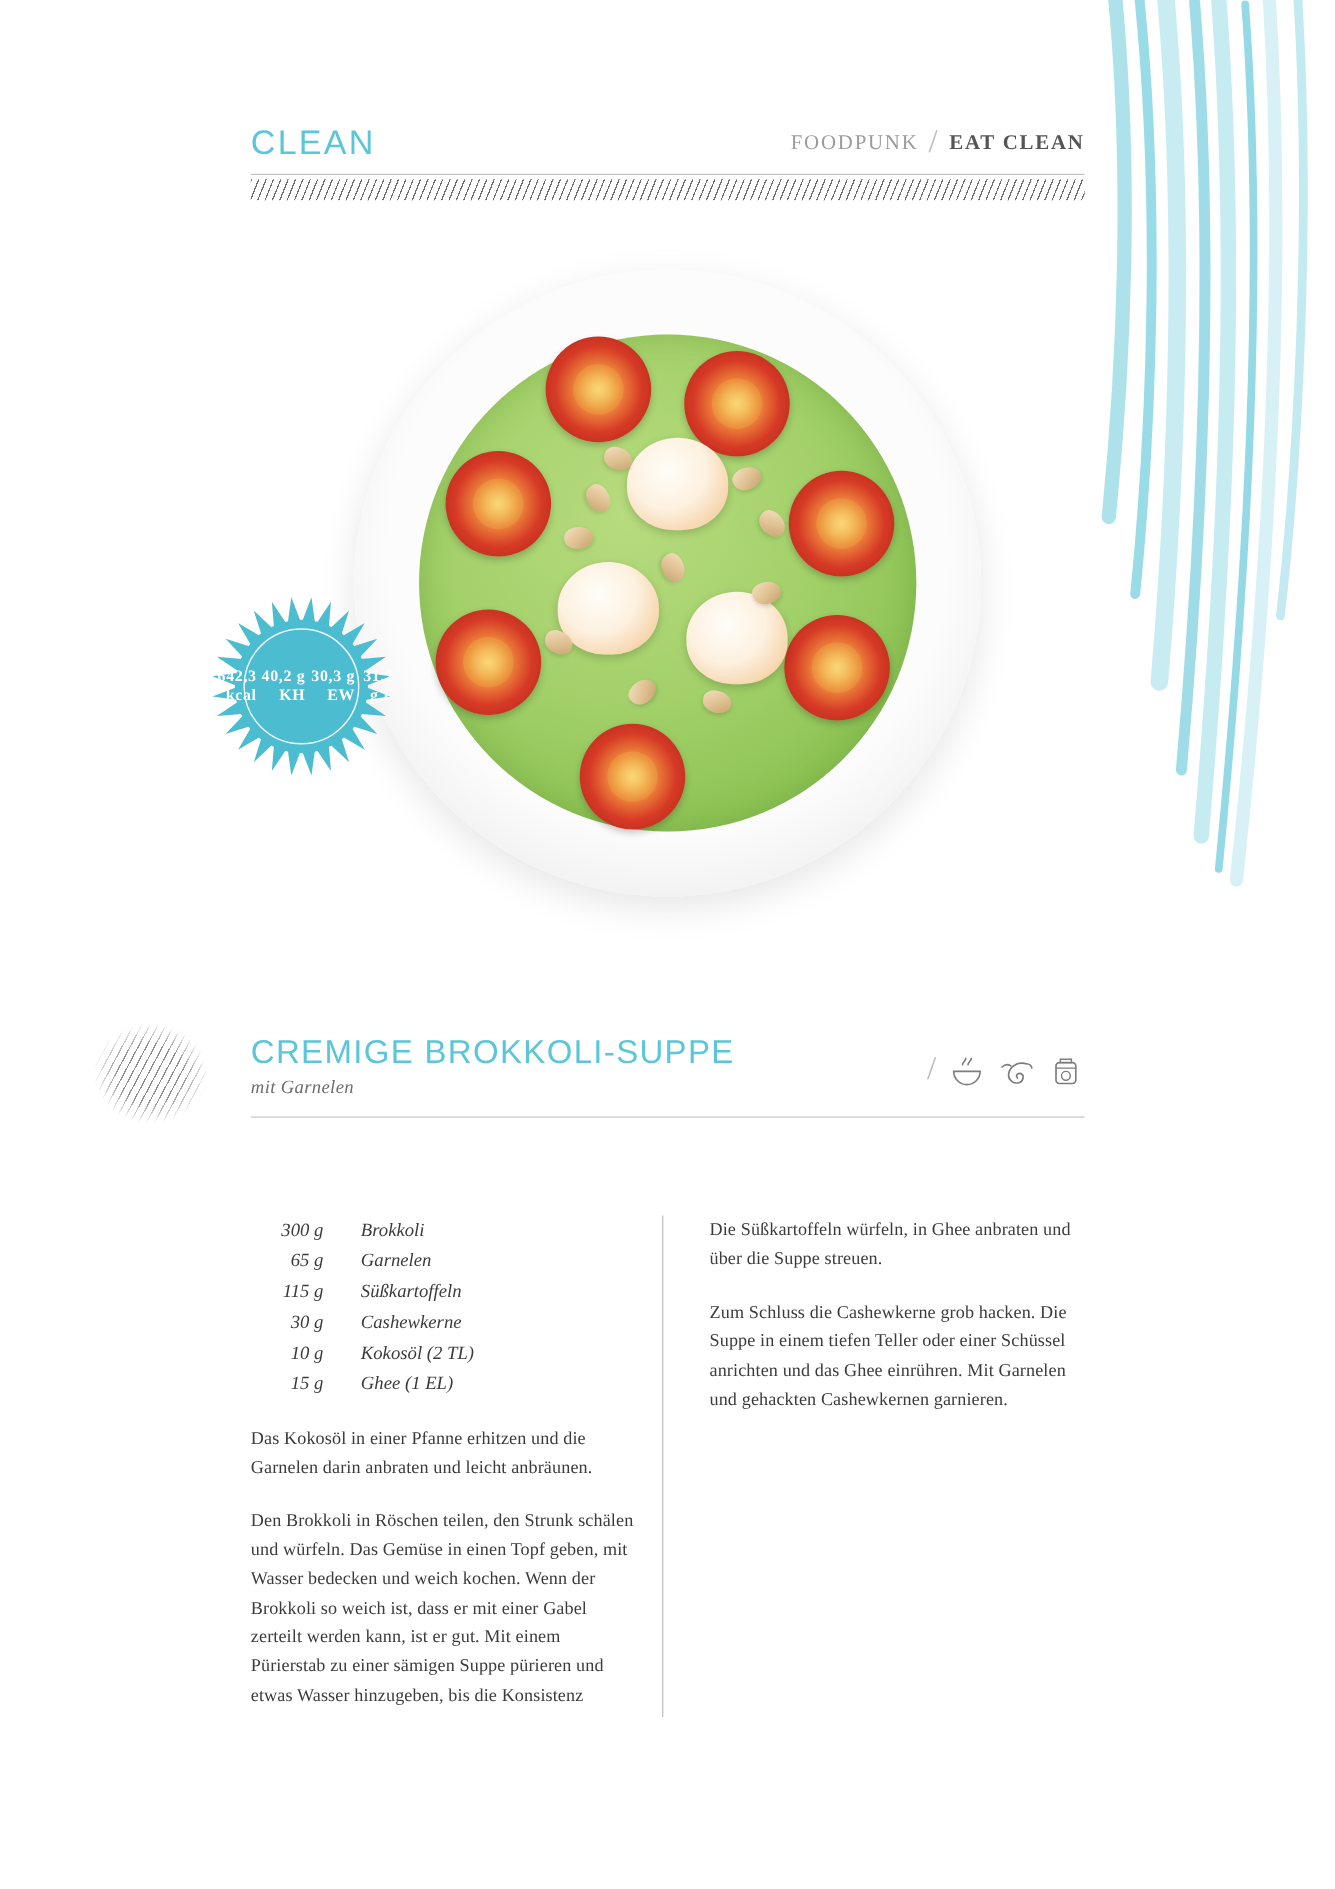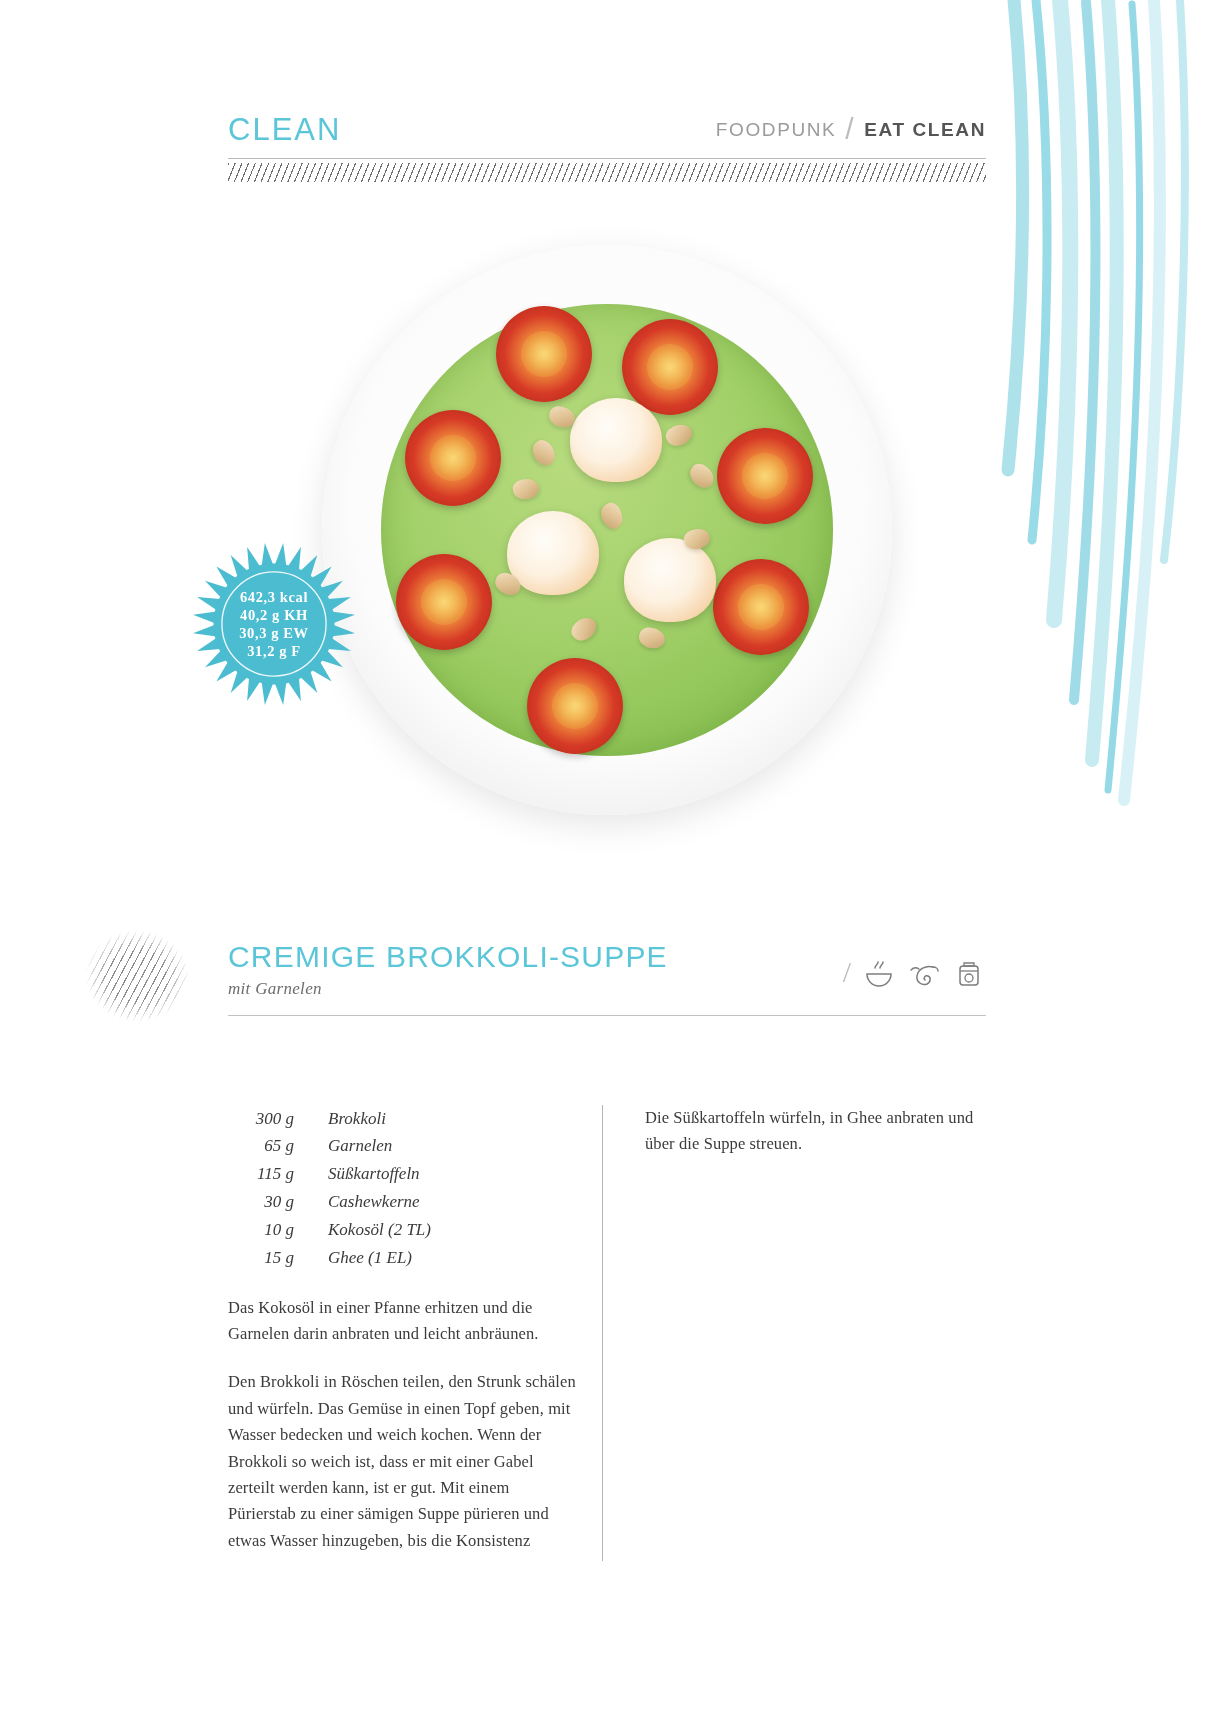--- a/index.html
+++ b/index.html
@@ -38,21 +38,21 @@
     justify-content: space-between;
   }
   .meal-title {
     font-family: "Liberation Sans", sans-serif;
     font-size: 31px;
     letter-spacing: 2px;
     color: #5bc6d8;
     font-weight: 400;
   }
   .brand {
-    font-family: Liberation Sans, sans-serif;
+    font-family: Liberation Serif, serif;
     font-size: 19px;
     letter-spacing: 1.6px;
     color: #9b9b9b;
     display: flex;
     align-items: center;
     gap: 9px;
     padding-bottom: 3px;
     margin-left: 32px;
   }
   .brand .slash {
@@ -163,21 +163,21 @@
     height: 168px;
   }
   .badge .burst {
     position: absolute;
     inset: 0;
   }
   .badge .label {
     position: absolute;
     inset: 0;
     display: flex;
-    flex-direction: column;
+    flex-direction: row;
     align-items: center;
     justify-content: center;
     gap: 1px;
     color: #ffffff;
     font-family: "Liberation Serif", serif;
     font-weight: 700;
     font-size: 14.5px;
     letter-spacing: 0.6px;
     text-align: right;
   }
@@ -437,14 +437,15 @@
     </table>
 
     <p class="step">Das Kokosöl in einer Pfanne erhitzen und die Garnelen darin anbraten und leicht anbräunen.</p>
     <p class="step">Den Brokkoli in Röschen teilen, den Strunk schälen und würfeln. Das Gemüse in einen Topf geben, mit Wasser bedecken und weich kochen. Wenn der Brokkoli so weich ist, dass er mit einer Gabel zerteilt werden kann, ist er gut. Mit einem Pürierstab zu einer sämigen Suppe pürieren und etwas Wasser hinzugeben, bis die Konsistenz</p>
   </div>
 
   <div class="col-divider"></div>
 
   <div class="col-right">
     <p class="step">Die Süßkartoffeln würfeln, in Ghee anbraten und über die Suppe streuen.</p>
+    <p class="step">Zum Schluss die Cashewkerne grob hacken. Die Suppe in einem tiefen Teller oder einer Schüssel anrichten und das Ghee einrühren. Mit Garnelen und gehackten Cashewkernen garnieren.</p>
   </div>
 </div>
 
 </body></html>

